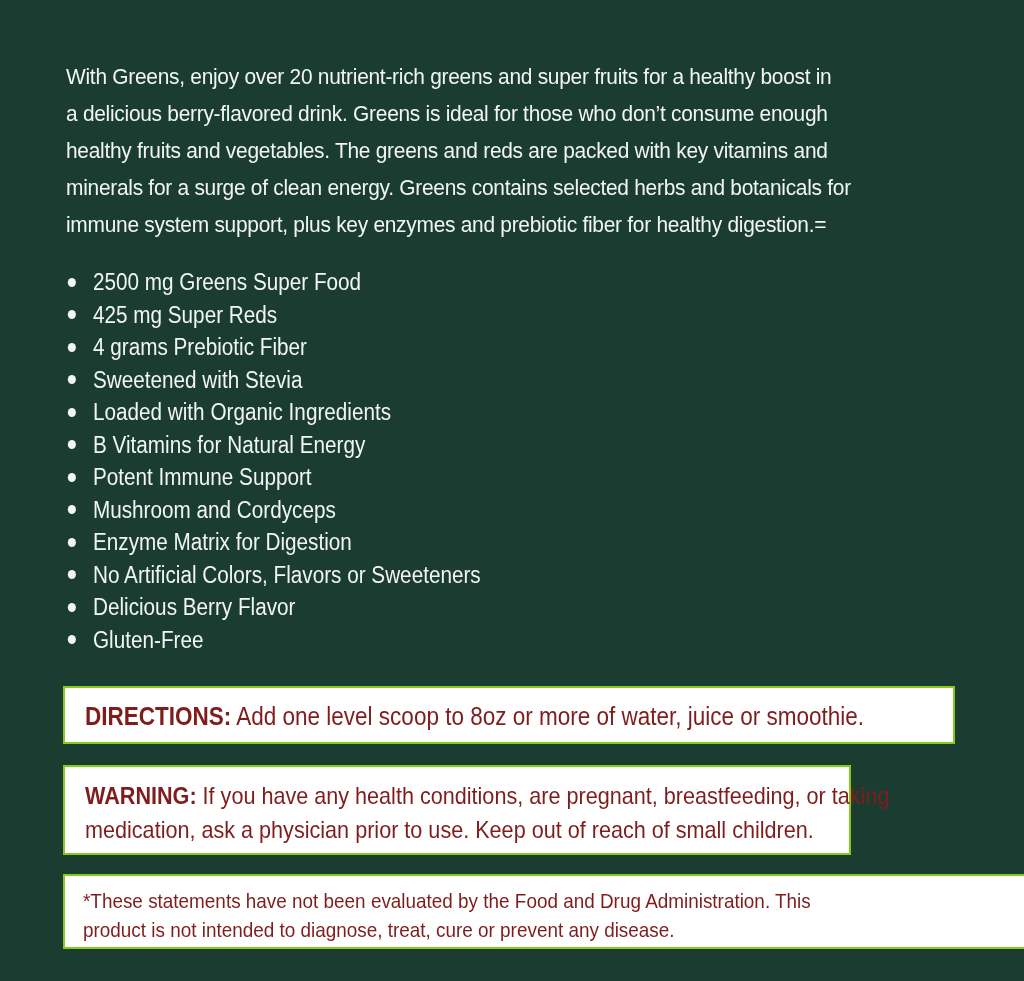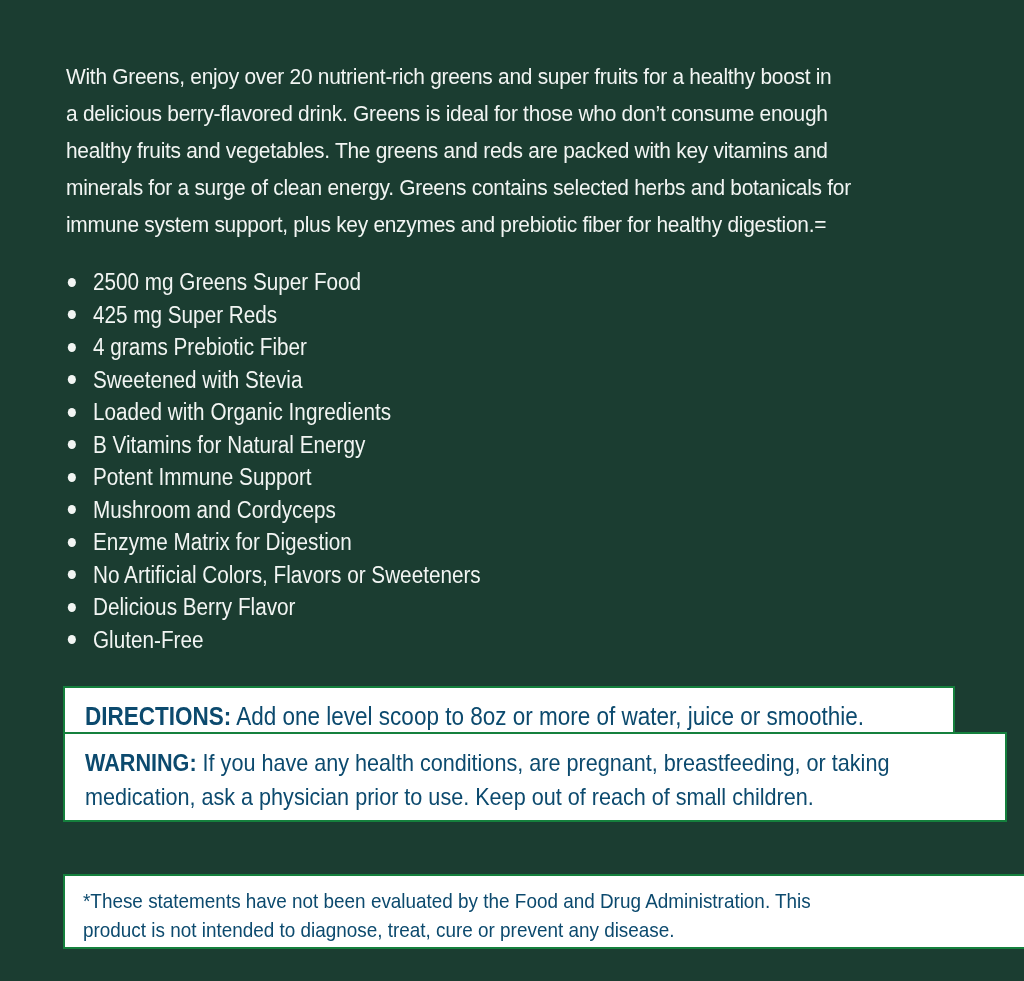--- a/index.html
+++ b/index.html
@@ -4,25 +4,25 @@
 <style>
   html,body{margin:0;padding:0;}
   body{width:1024px;height:981px;background:#1b3d31;overflow:hidden;position:relative;
        font-family:"Liberation Sans",sans-serif;color:#f2f5f3;}
   .intro{position:absolute;left:66px;top:58px;width:900px;font-size:22.5px;line-height:37px;
          letter-spacing:-0.3px;transform:scaleX(0.93);transform-origin:left top;}
   .bullets{position:absolute;left:66px;top:266px;margin:0;padding:0;list-style:none;
            font-size:23px;line-height:32.5px;transform:scaleX(0.9);transform-origin:left top;}
   .bullets li{display:flex;align-items:center;}
   .dot{display:inline-block;width:9px;height:9px;border-radius:50%;background:#f2f5f3;margin-right:19px;margin-left:2px;}
-  .box{position:absolute;background:#fff;color:#0c4a6e;border:2px solid #15803d;box-sizing:border-box;}
+  .box{position:absolute;background:#fff;color:#7f1d1d;border:2px solid #84cc16;box-sizing:border-box;}
   .box .inner{transform:scaleX(0.9);transform-origin:left top;white-space:nowrap;}
   .b1{left:63px;top:686px;width:892px;height:58px;}
   .b1 .inner{position:absolute;left:20px;top:14px;font-size:25px;}
-  .b2{left:63px;top:732px;width:944px;height:90px;}
+  .b2{left:63px;top:765px;width:788px;height:90px;}
   .b2 .inner{position:absolute;left:20px;top:12px;font-size:24px;line-height:34px;}
   .b3{left:63px;top:874px;width:1015px;height:75px;}
   .b3 .inner{position:absolute;left:18px;top:10px;font-size:21px;line-height:29px;}
   b{font-weight:bold;}
 </style>
 </head>
 <body>
 
 <div class="intro">
   <div>With Greens, enjoy over 20 nutrient-rich greens and super fruits for a healthy boost in</div>

